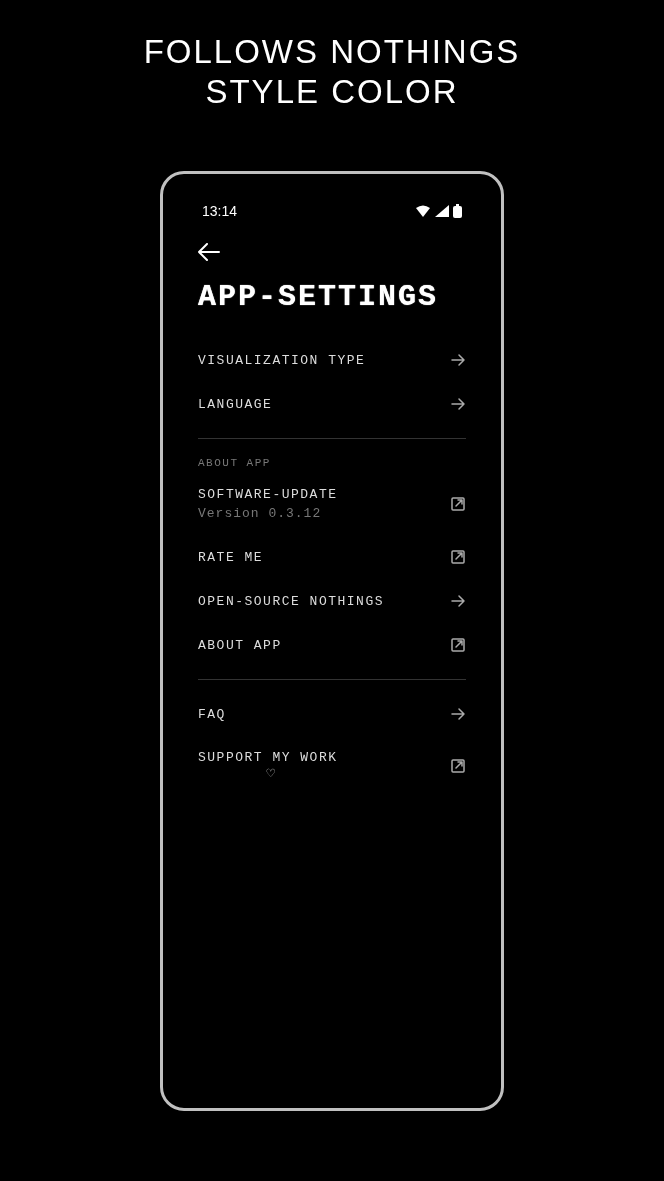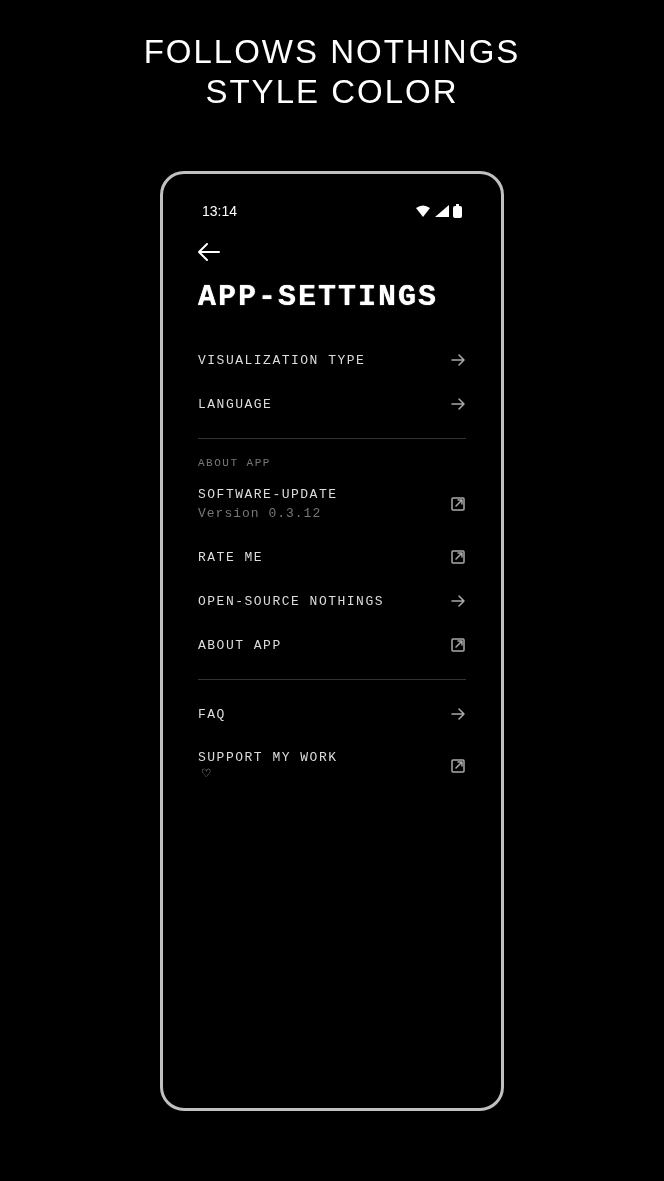--- a/index.html
+++ b/index.html
@@ -126,21 +126,21 @@
       padding: 6px 0 4px 0;
     }
     .heart-icon {
       font-size: 14px;
       margin-left: 4px;
       color: #ccc;
       letter-spacing: -2px;
     }
     .support-label-wrap {
       display: flex;
-      align-items: flex-start;
+      align-items: center;
     }
     svg {
       display: block;
     }
   </style>
 </head>
 <body>
 
 <div class="headline">
   <span>FOLLOWS NOTHINGS</span><br>

